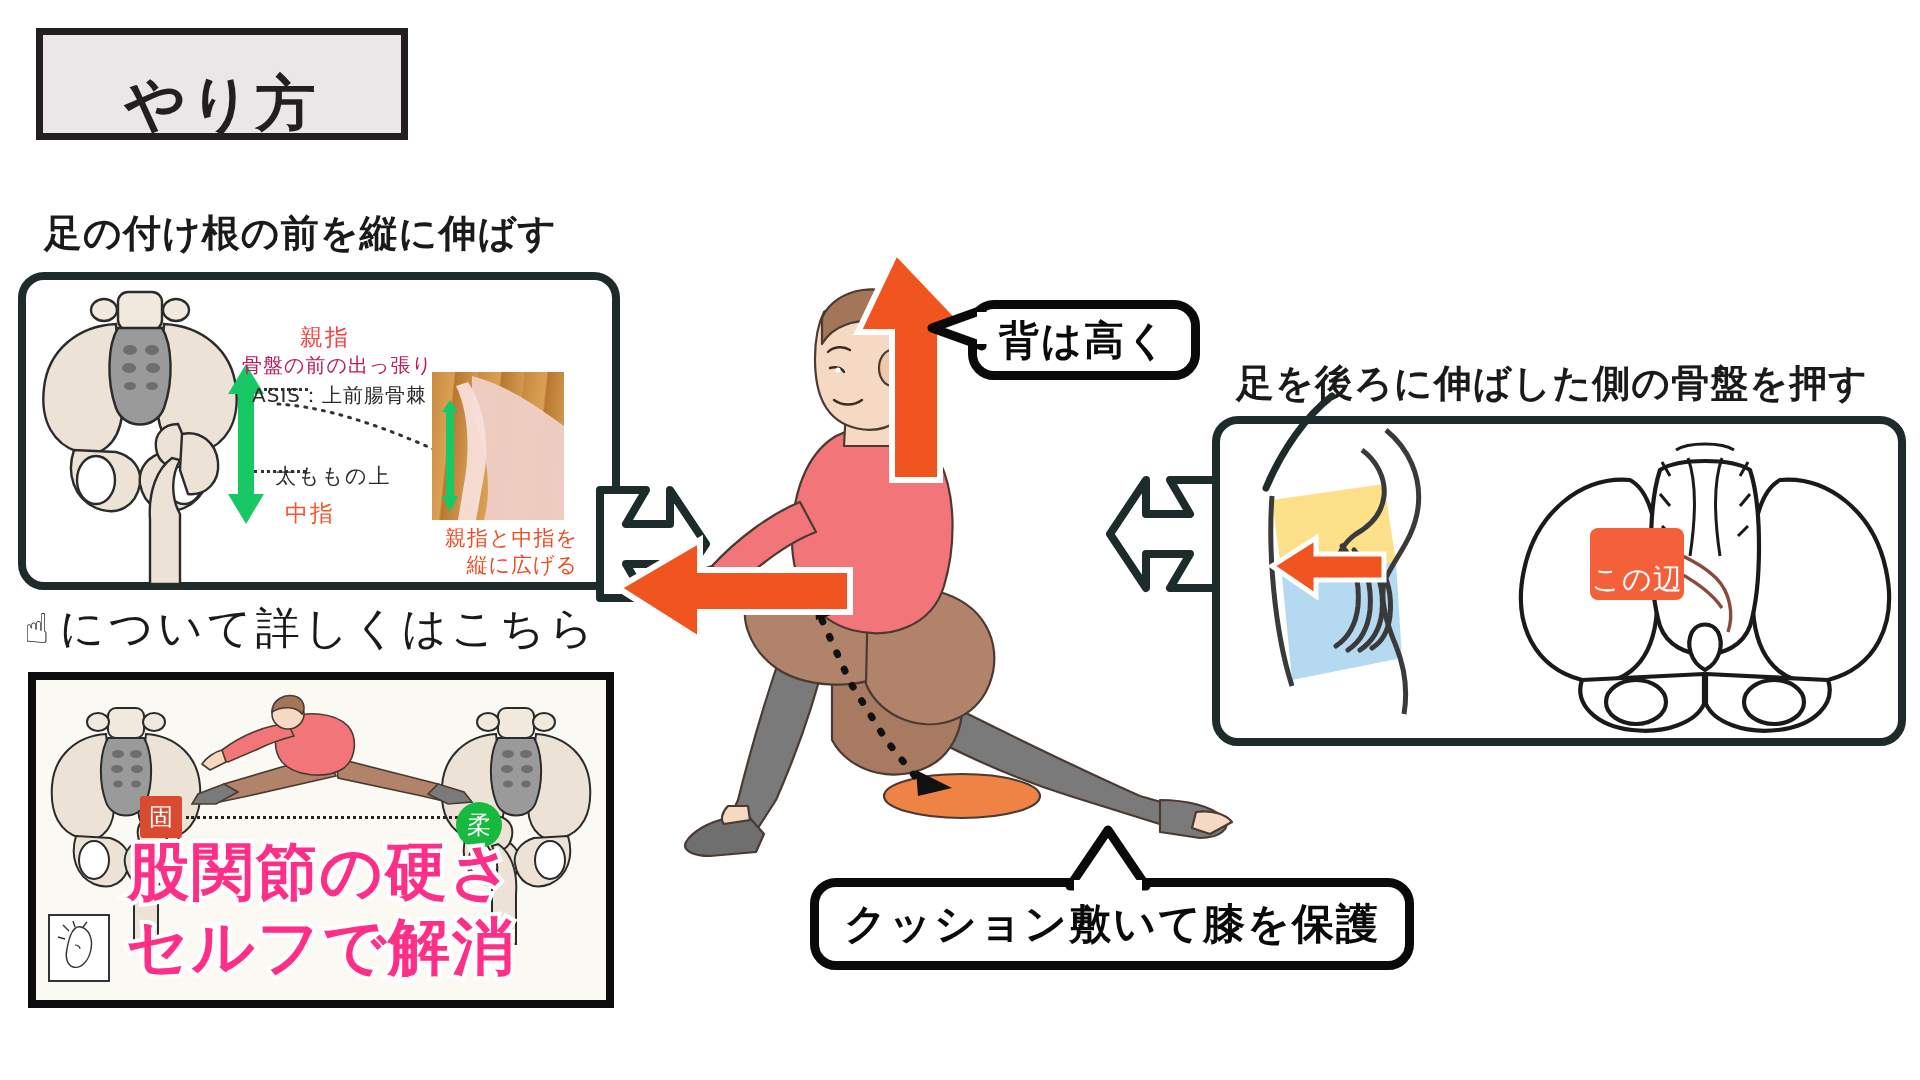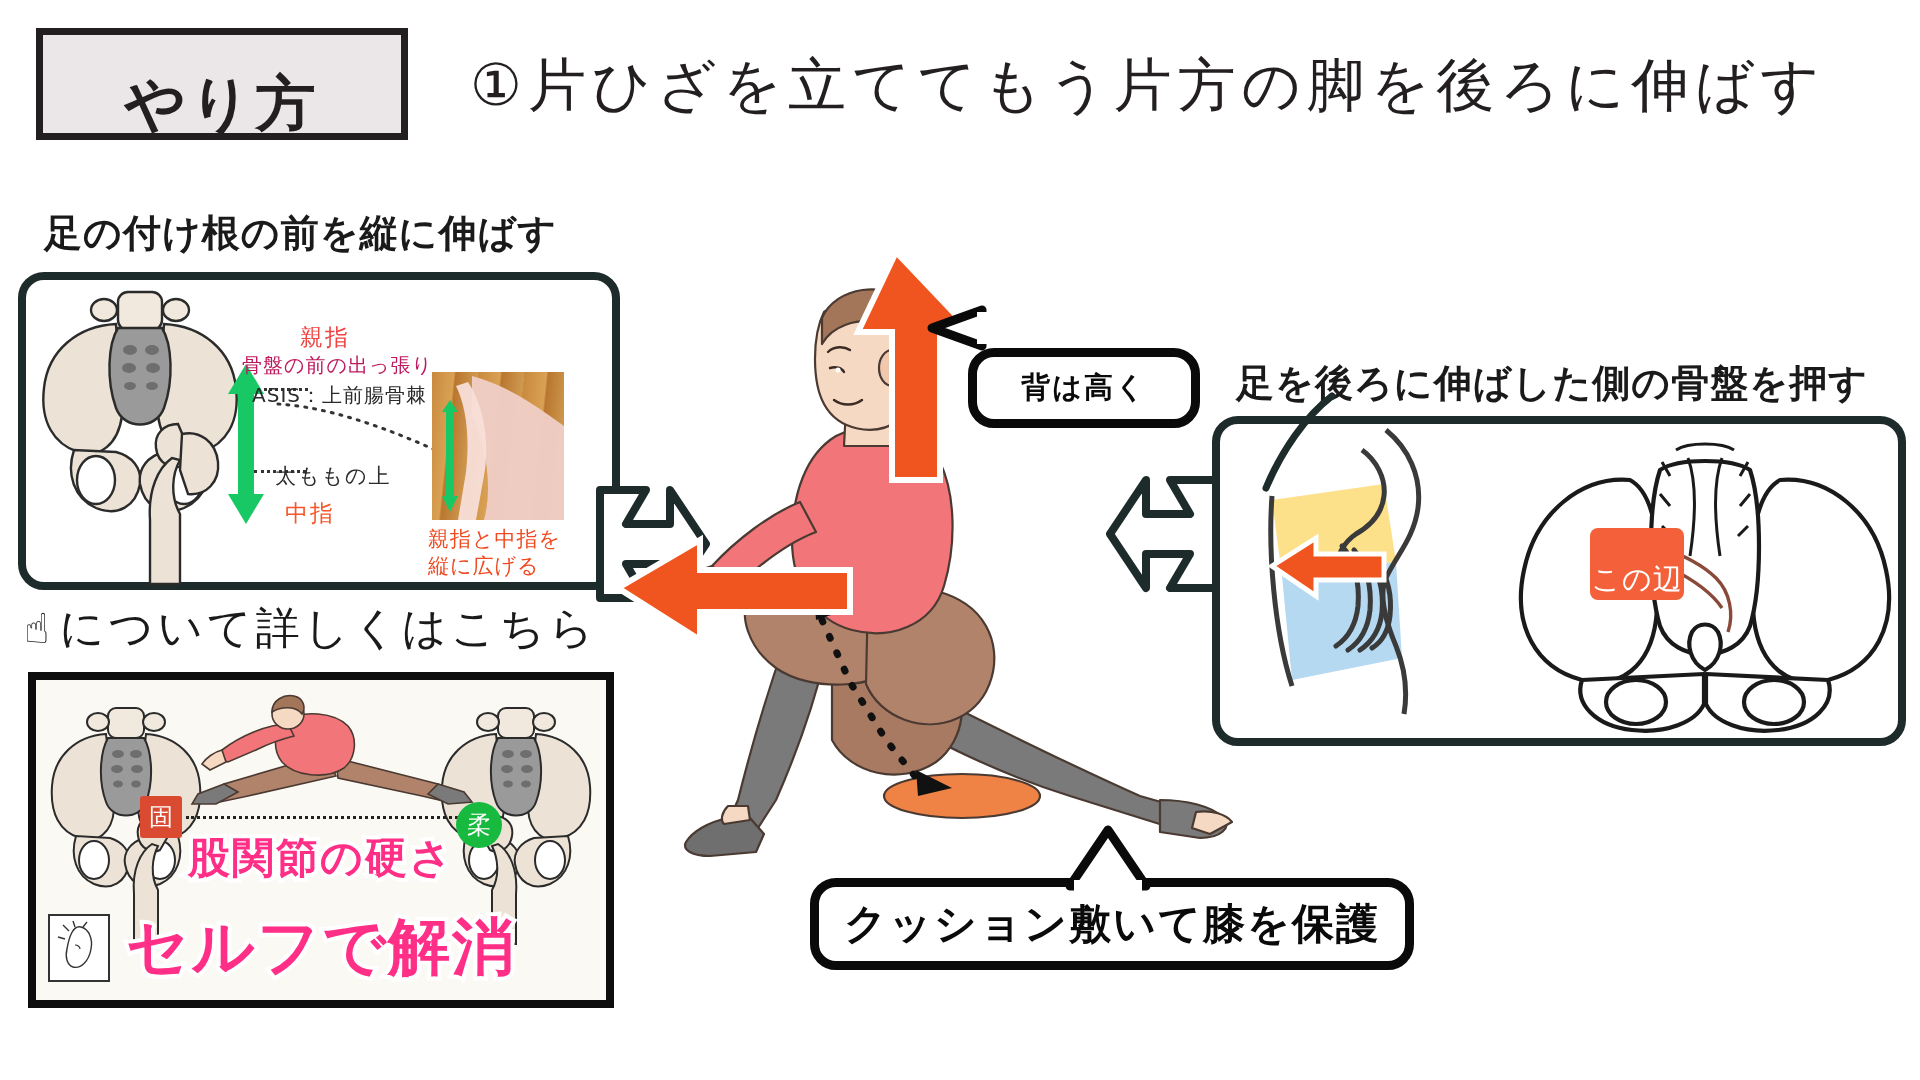--- a/index.html
+++ b/index.html
@@ -70,22 +70,22 @@
 
   
   .foot-photo {
     position:absolute; left: 432px; top: 372px; width: 132px; height: 148px;
     background:
       repeating-linear-gradient(96deg, #c98a3e 0px, #d9a154 22px, #b9762f 24px, #d09a50 46px);
     overflow:hidden;
   }
   .foot-cap {
     position:absolute; left: 428px; top: 526px; width: 150px;
-    font-size: 21px; color:#ef4b22; text-align:left; line-height: 27px;
-    letter-spacing:1px; font-family:Liberation Serif, serif;
+    font-size: 21px; color:#ef4b22; text-align:right; line-height: 27px;
+    letter-spacing:1px; font-family:Liberation Mono, monospace;
   }
 
   
   .link-line {
     position:absolute; left: 24px; top: 600px; width: 640px; height: 56px;
     font-size: 44px; color:#1a1a1a; letter-spacing: 4px; white-space:nowrap;
     display:flex; align-items:center; font-family:"DejaVu Sans", sans-serif;
   }
   .link-line .emoji { font-size: 42px; margin-right: 6px; }
 
@@ -103,35 +103,35 @@
   #badge-ju { left:420px; top:122px; background:#17b93f; border-radius:50%; width:46px; height:46px;}
   .thumb-line {
     position:absolute; left:150px; top:136px; width:272px;
     border-top: 3px dotted #222;
   }
   .thumb-txt1, .thumb-txt2 {
     position:absolute; width:100%; text-align:center; font-weight:700;
     color:#ff2e86; -webkit-text-stroke: 8px #fff; paint-order: stroke fill;
     font-family:"DejaVu Sans", sans-serif; letter-spacing:2px;
   }
-  .thumb-txt1 { top:150px; font-size:42px; }
+  .thumb-txt1 { top:150px; font-size:62px; }
   .thumb-txt2 { top:225px; font-size:62px; }
   .thumb-icon {
     position:absolute; left:12px; top:234px; width:62px; height:68px;
     background:#fff; border:2px solid #333;
     display:flex; align-items:center; justify-content:center; font-size:30px;
   }
 
   
   .bubble {
     position:absolute; background:#fff; border: 9px solid #0a0a0a;
     border-radius: 26px; display:flex; align-items:center; justify-content:center;
     font-weight:700; color:#0a0a0a; font-family:"DejaVu Sans", sans-serif;
   }
-  #bub-se { left: 968px; top: 300px; width: 232px; height: 80px; font-size: 29px; letter-spacing:2px;margin-top:48px;}
+  #bub-se { left: 968px; top: 300px; width: 232px; height: 80px; font-size: 40px; letter-spacing:2px;}
   #bub-cu { left: 810px; top: 878px; width: 604px; height: 92px; font-size: 42px; letter-spacing:2px;}
 
   
   #p2 { left: 1212px; top: 416px; width: 694px; height: 330px; }
   #p2-title { left: 1236px; top: 358px; }
   .p2-badge {
     position:absolute; left: 1590px; top: 528px; width: 94px; height: 72px;
     background:#f4603a; border-radius:8px; color:#fff; font-size:29px;
     display:flex; align-items:flex-end; justify-content:center;
     font-family:"DejaVu Sans", sans-serif; letter-spacing:1px;
@@ -141,21 +141,20 @@
   svg { display:block; overflow:visible; }
 </style>
 </head>
 <body>
 
 <div id="stage">
 
   <div class="hdr-badge">
     <span>やり方</span>
   </div>
-  <div class="hdr-title">①片ひざを立ててもう片方の脚を後ろに伸ばす</div>
 
   <div class="panel-title" id="p1-title">足の付け根の前を縦に伸ばす</div>
 
   <div class="panel" id="p1">
 
     <div class="bone-wrap">
       <svg width="240" height="300" viewBox="0 0 240 300">
         <g fill="#ece3d6" stroke="#2b2b2b" stroke-width="2.4">
 
           <rect x="88" y="8" width="44" height="38" rx="10" fill="#f1e9dd"></rect>

